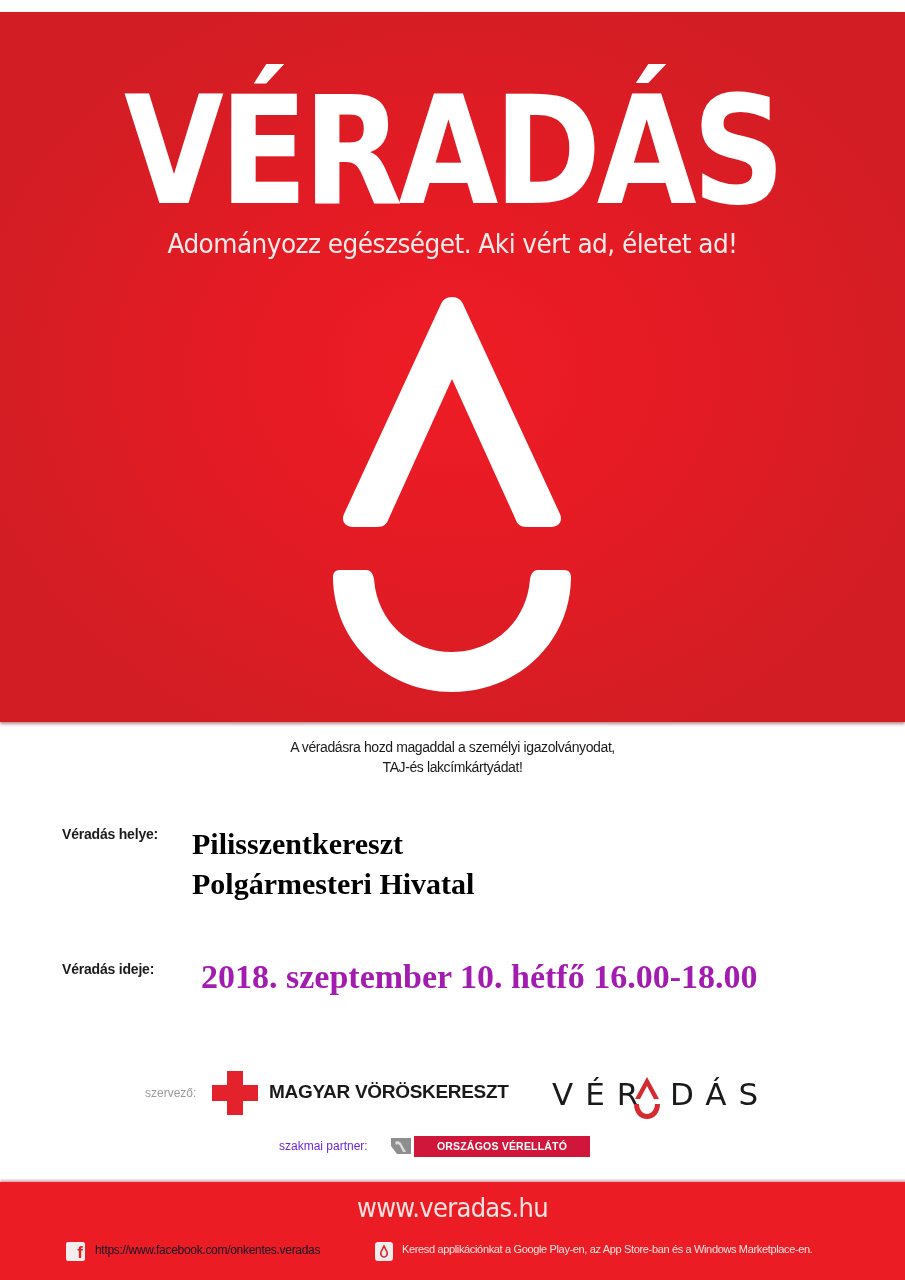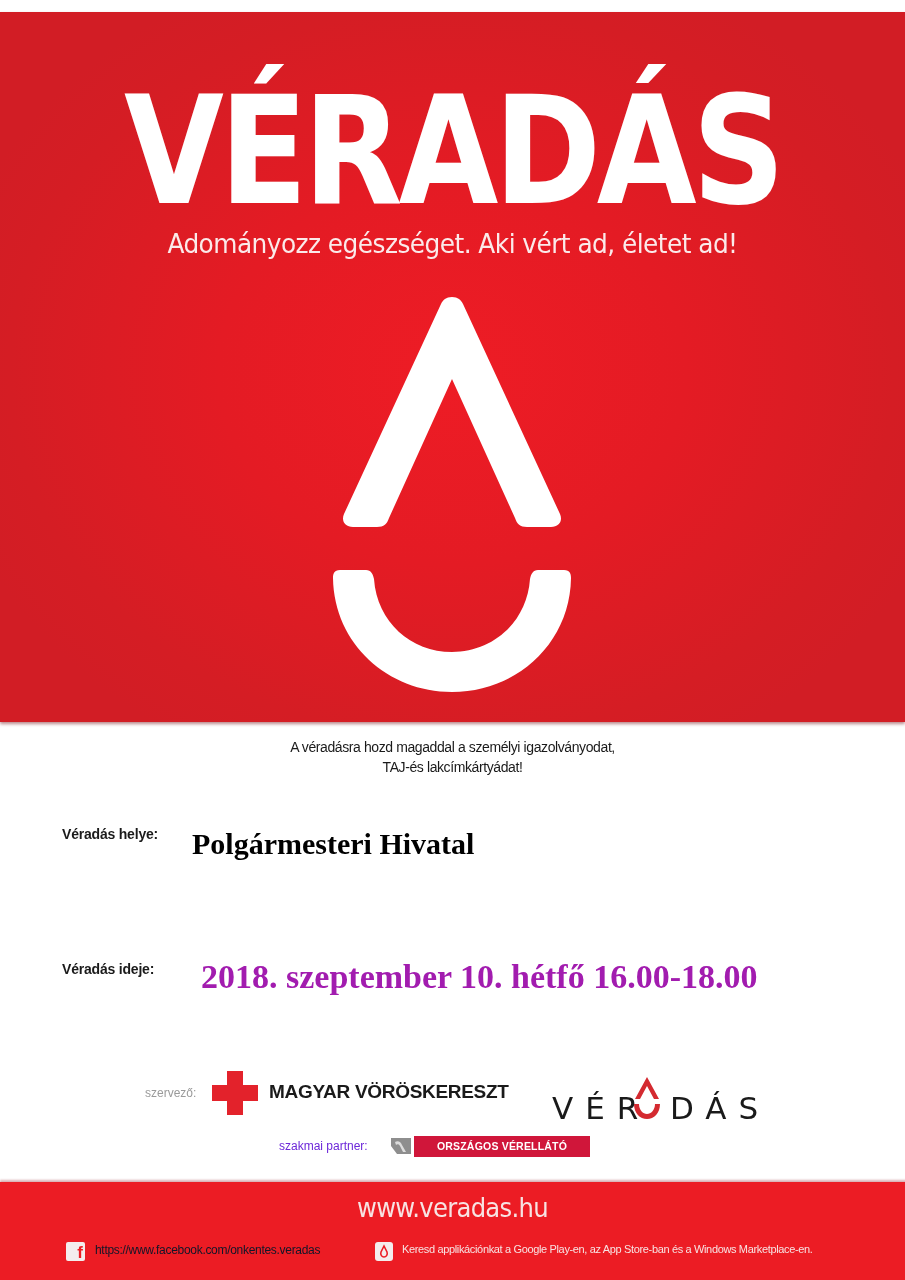--- a/index.html
+++ b/index.html
@@ -49,21 +49,21 @@
   .org-label { position: absolute; left: 145px; top: 1086px; color: #9a9a9a; font-size: 12px; }
   .red-cross { position: absolute; left: 212px; top: 1071px; width: 46px; height: 44px; }
   .red-cross .v { position: absolute; left: 15px; top: 0; width: 16px; height: 44px; background: #e3222b; }
   .red-cross .h { position: absolute; left: 0; top: 14px; width: 46px; height: 16px; background: #e3222b; }
   .org-name {
     position: absolute; left: 269px; top: 1081px; color: #1a1a1a; font-weight: bold;
     font-size: 19px; letter-spacing: -0.3px;
   }
   .veradas-logo { position: absolute; left: 552px; top: 1068px; width: 210px; height: 56px; }
   .veradas-logo .txt {
-    position: absolute; left: 0; top: 22px; font-family: "DejaVu Sans", sans-serif;
+    position: absolute; left: 0; top: 8px; font-family: "DejaVu Sans", sans-serif;
     font-weight: normal; font-size: 31px; letter-spacing: 12px; color: #1a1a1a;
     white-space: nowrap;
   }
   .partner-label { position: absolute; left: 279px; top: 1139px; color: #6d28d9; font-size: 12px; }
   .ovsz-icon { position: absolute; left: 389px; top: 1136px; width: 24px; height: 22px; }
   .ovsz-badge {
     position: absolute; left: 414px; top: 1136px; width: 176px; height: 21px;
     background: #d0163a; color: #fff; font-weight: bold; font-size: 10.5px;
     line-height: 21px; text-align: center; letter-spacing: 0.2px;
   }
@@ -102,20 +102,21 @@
   </svg>
 </div>
 
 <div class="note">
   <div>A véradásra hozd magaddal a személyi igazolványodat,</div>
   <div>TAJ-és lakcímkártyádat!</div>
 </div>
 
 <div class="label" style="left:62px; top:826px;">Véradás helye:</div>
 <div class="place">
+  <div>Pilisszentkereszt</div>
   <div>Polgármesteri Hivatal</div>
 </div>
 
 <div class="label" style="left:62px; top:961px;">Véradás ideje:</div>
 <div class="time">2018. szeptember 10. hétfő 16.00-18.00</div>
 
 <div class="org-label">szervező:</div>
 <div class="red-cross">
   <div class="v"></div>
     <div class="h"></div>

